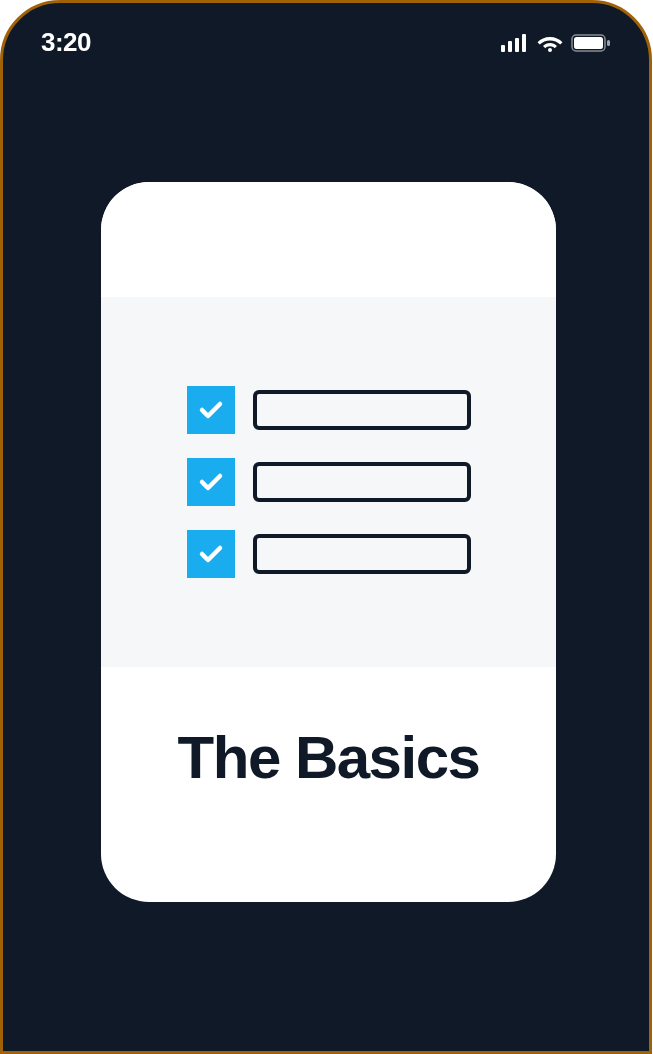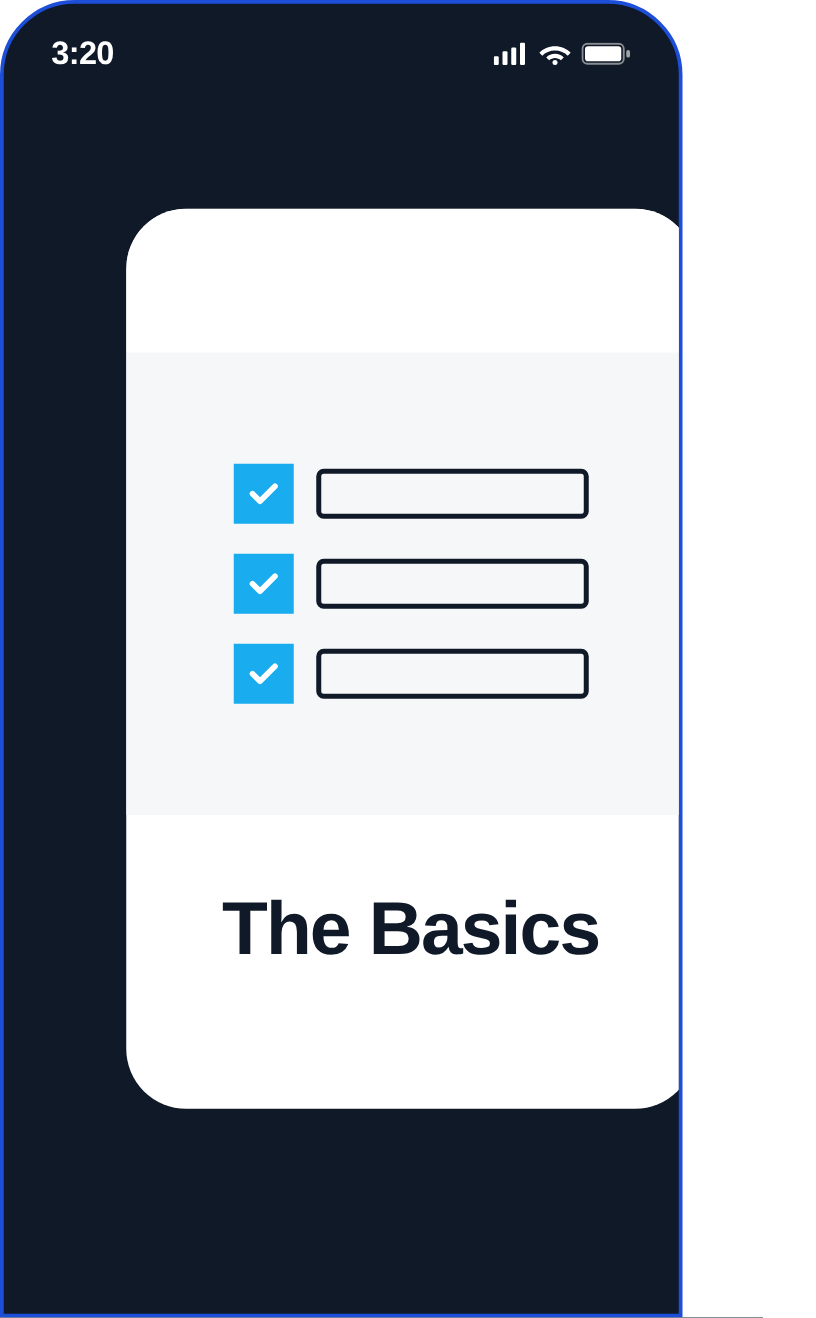--- a/index.html
+++ b/index.html
@@ -8,25 +8,25 @@
       box-sizing: border-box;
     }
     body {
       font-family: -apple-system, BlinkMacSystemFont, "Segoe UI", Helvetica, Arial, sans-serif;
       background: #fff;
       width: 653px;
       height: 1054px;
       overflow: hidden;
     }
     .device-frame {
-      width: 546px;
+      width: 652px;
       height: 1054px;
       background: #101927;
       border-radius: 60px 60px 0 0;
-      border: 3px solid #1d4ed8;
+      border: 3px solid #a16207;
       position: relative;
       overflow: hidden;
     }
     .status-bar {
       display: flex;
       justify-content: space-between;
       align-items: center;
       padding: 24px 38px 0 38px;
       color: #fff;
       font-size: 26px;
@@ -38,21 +38,21 @@
       align-items: center;
       gap: 8px;
     }
     .signal-icon, .wifi-icon, .battery-icon {
       display: inline-flex;
       align-items: center;
     }
     .card {
       position: absolute;
       left: 98px;
-      top: 164px;
+      top: 179px;
       width: 455px;
       height: 720px;
       background: #fff;
       border-radius: 48px;
       overflow: hidden;
       display: flex;
       flex-direction: column;
     }
     .card-top-white {
       height: 115px;

